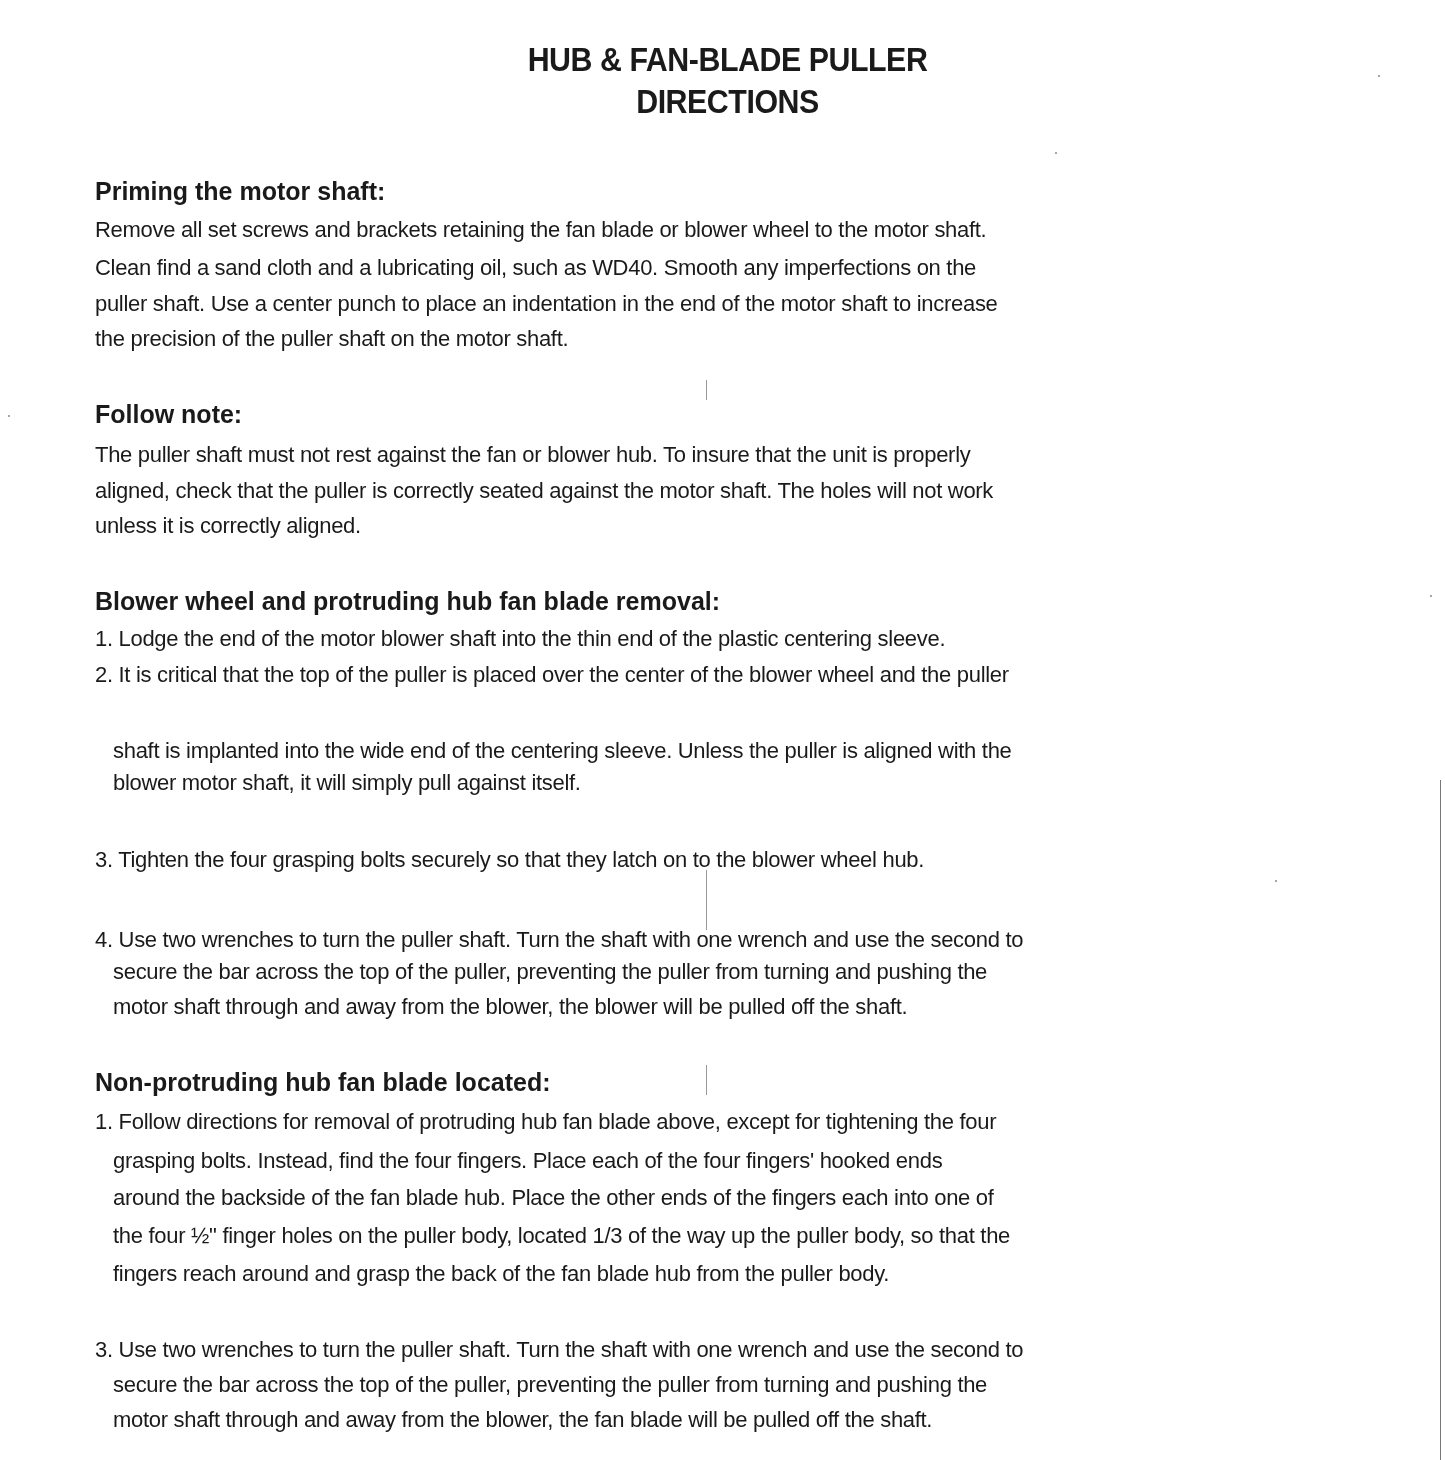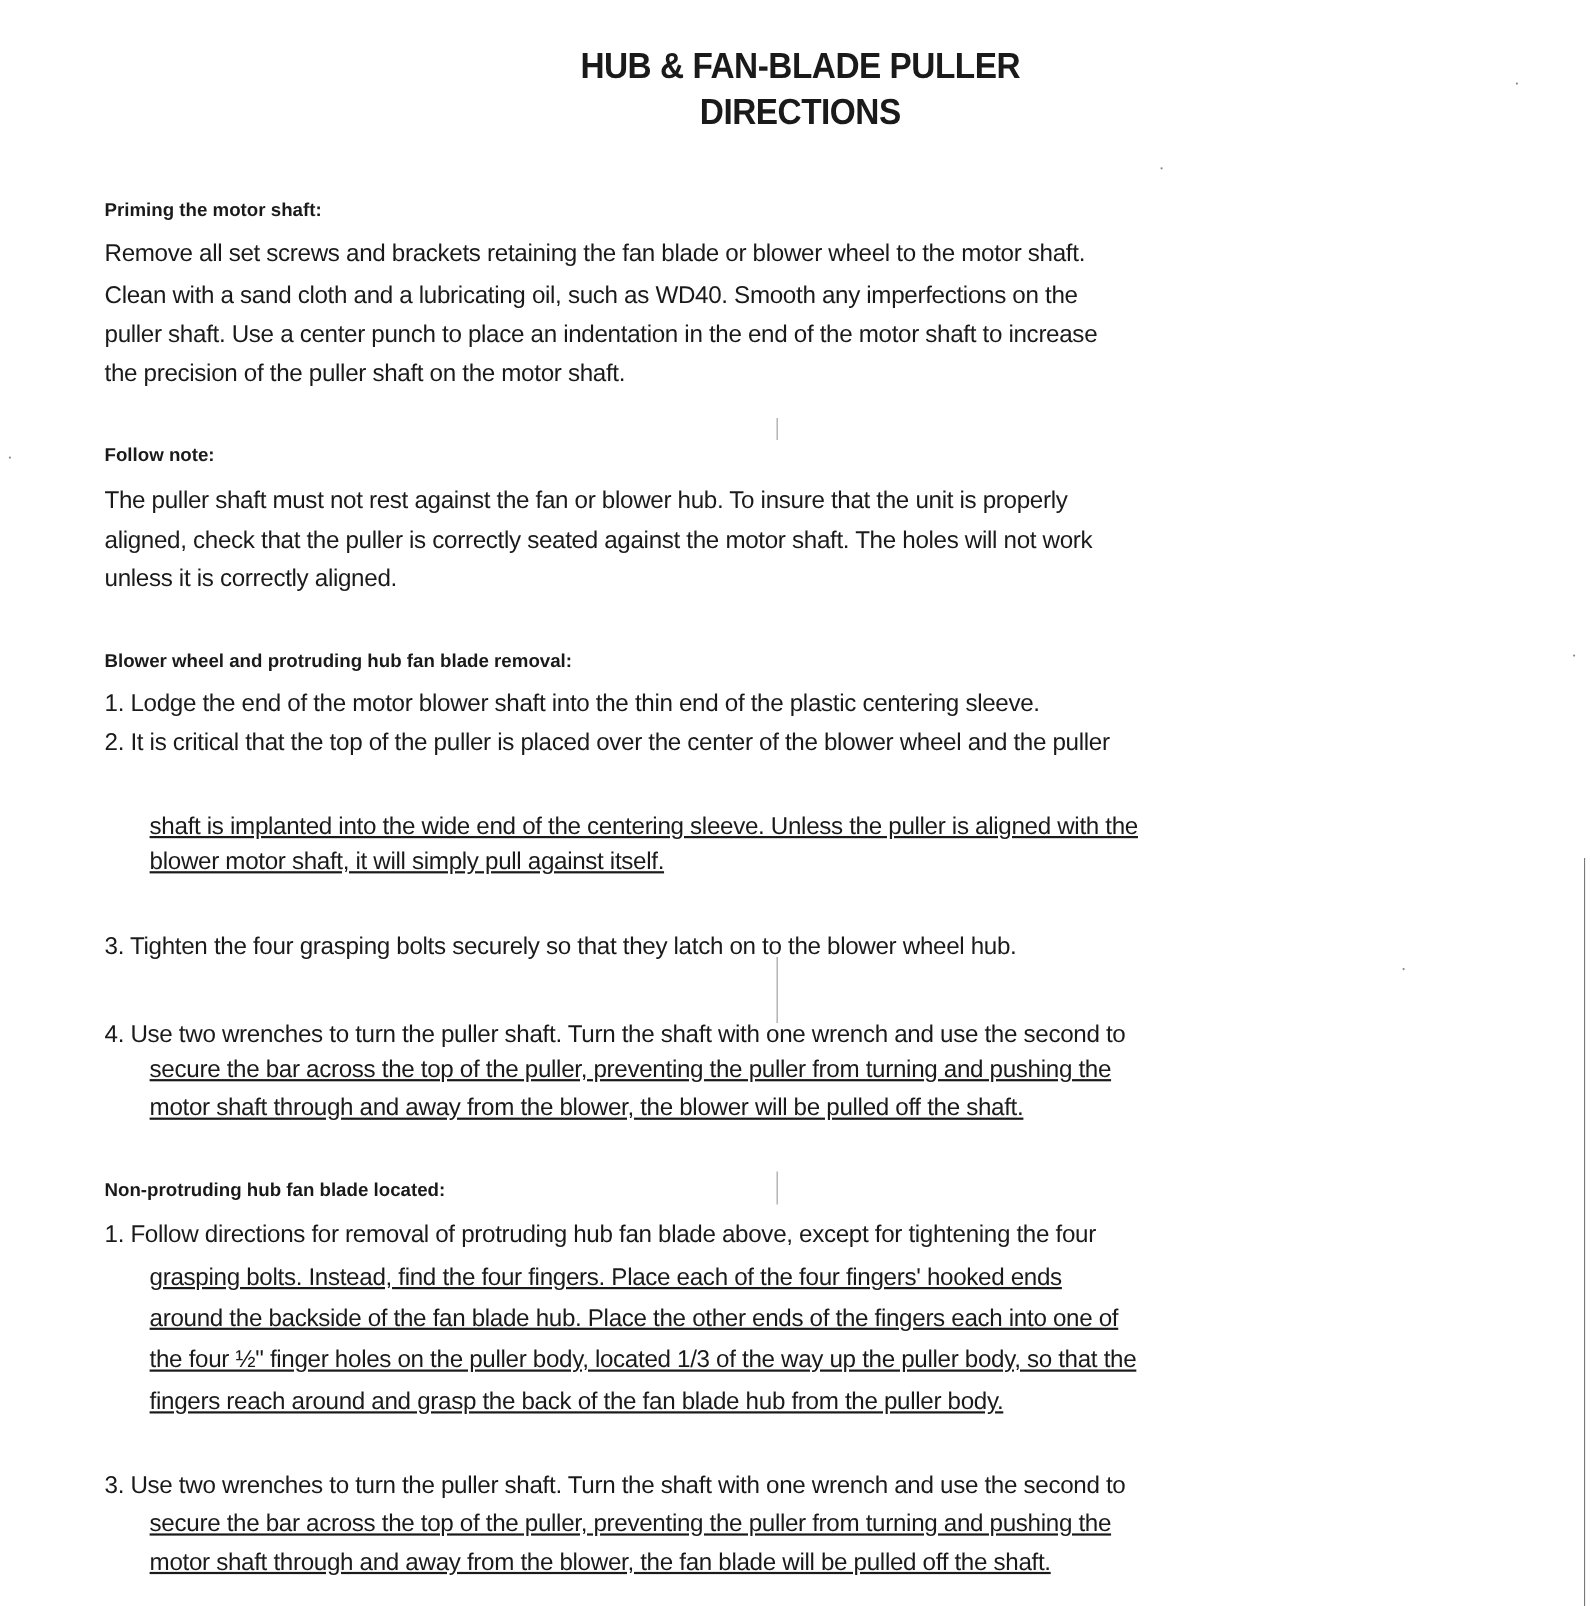--- a/index.html
+++ b/index.html
@@ -9,44 +9,44 @@
     color: #1a1a1a;
   }
   .title {
     position: absolute; left: 0; width: 1455px; text-align: center;
     font-weight: bold; font-size: 33px; letter-spacing: -0.5px; line-height: 42px;
     transform: scaleX(0.92);
   }
   .t1 { top: 39px; }
   .t2 { top: 81px; }
   .heading {
-    position: absolute; left: 95px; font-weight: bold; font-size: 17px;
+    position: absolute; left: 95px; font-weight: bold; font-size: 25px;
     line-height: 30px; white-space: nowrap;
   }
   .line {
     position: absolute; font-size: 22px; line-height: 30px; white-space: nowrap;
     letter-spacing: -0.3px;
   }
   .l0 { left: 95px; }
-  .l1 { left: 136px; text-decoration: underline; }
+  .l1 { left: 113px; }
   .vline {
     position: absolute; width: 1px; background: #999;
   }
   .dot { position: absolute; width: 2px; height: 2px; background: #888; border-radius: 1px; }
 </style>
 </head>
 <body>
 
 <div>
   <div class="title t1">HUB &amp; FAN-BLADE PULLER</div>
   <div class="title t2">DIRECTIONS</div>
 
   <div class="heading" style="top:176px">Priming the motor shaft:</div>
   <div class="line l0" style="top:215px">Remove all set screws and brackets retaining the fan blade or blower wheel to the motor shaft.</div>
-  <div class="line l0" style="top:253px">Clean with a sand cloth and a lubricating oil, such as WD40.  Smooth any imperfections on the</div>
+  <div class="line l0" style="top:253px">Clean find a sand cloth and a lubricating oil, such as WD40.  Smooth any imperfections on the</div>
   <div class="line l0" style="top:289px">puller shaft. Use a center punch to place an indentation in the end of the motor shaft to increase</div>
   <div class="line l0" style="top:324px">the precision of the puller shaft on the motor shaft.</div>
 
   <div class="heading" style="top:399px">Follow note:</div>
   <div class="line l0" style="top:440px">The puller shaft must not rest against the fan or blower hub.  To insure that the unit is properly</div>
   <div class="line l0" style="top:476px">aligned, check that the puller is correctly seated against the motor shaft.  The holes will not work</div>
   <div class="line l0" style="top:511px">unless it is correctly aligned.</div>
 
   <div class="heading" style="top:586px">Blower wheel and protruding hub fan blade removal:</div>
   <div class="line l0" style="top:624px">1. Lodge the end of the motor blower shaft into the thin end of the plastic centering sleeve.</div>

